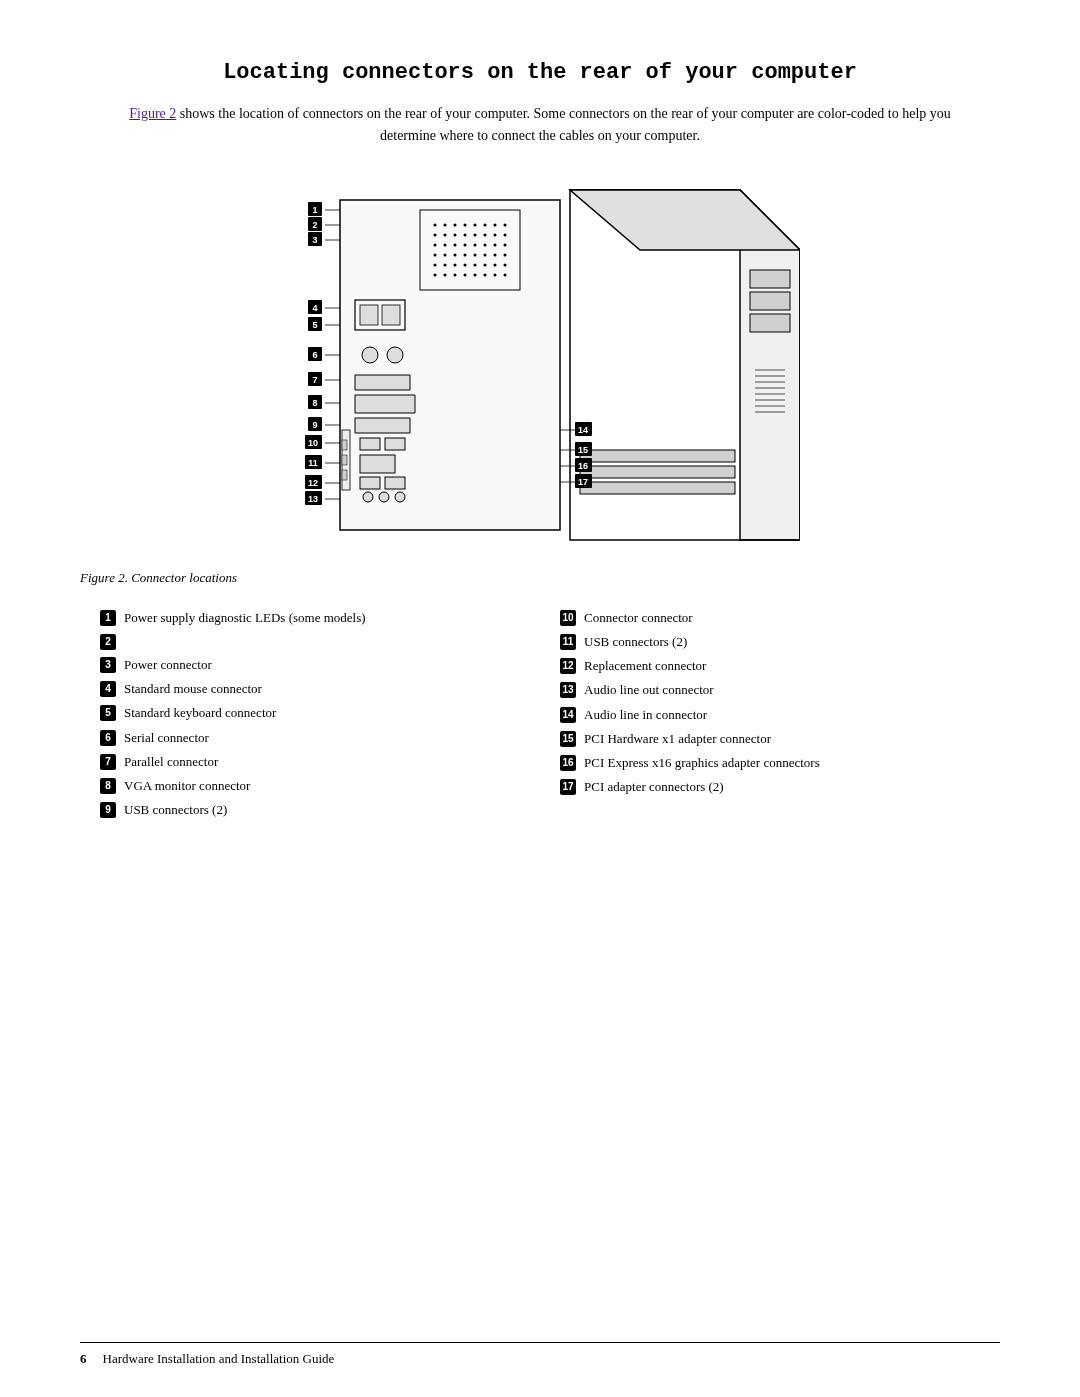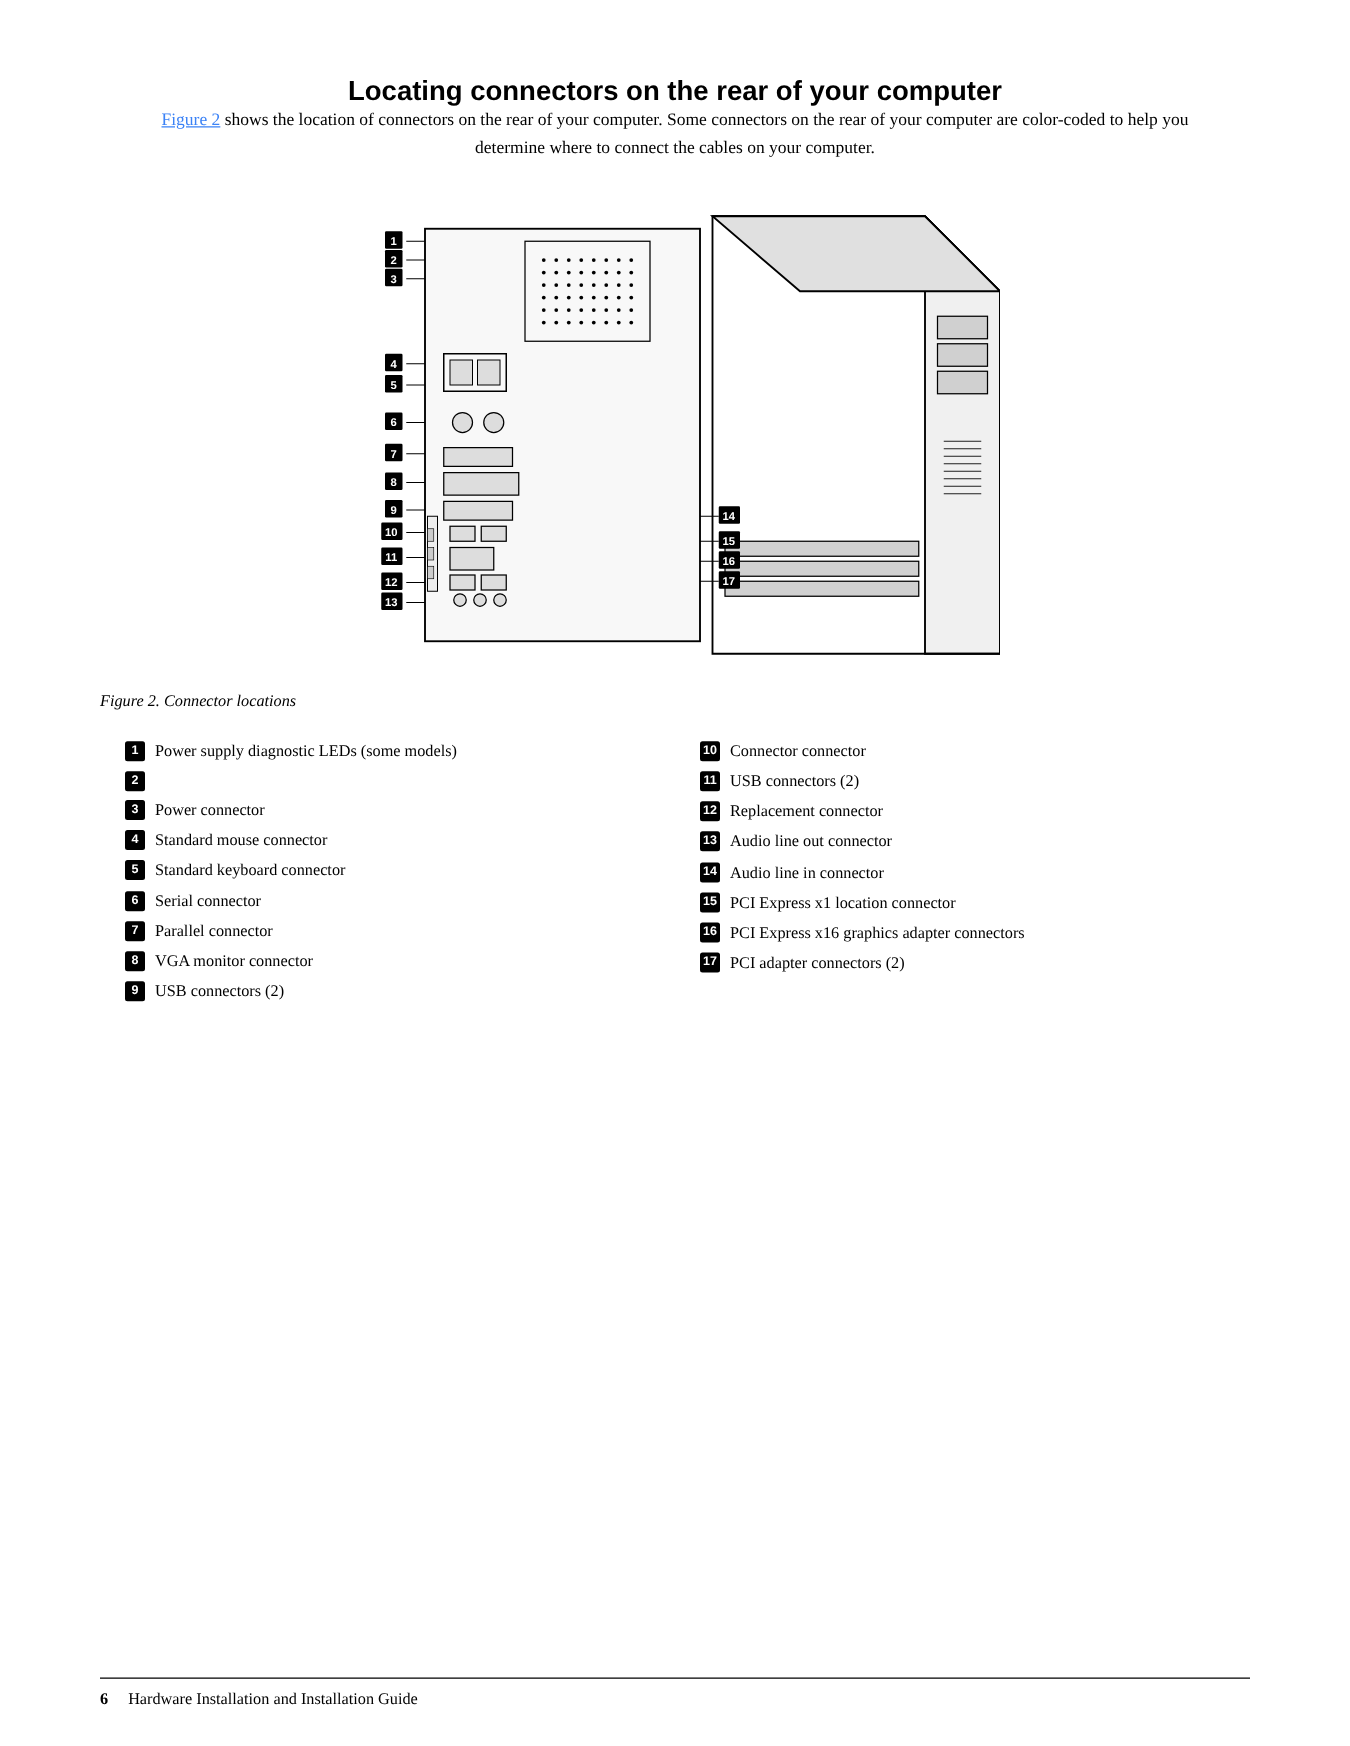--- a/index.html
+++ b/index.html
@@ -14,31 +14,32 @@
     }
     .page {
       padding: 60px 80px 60px 80px;
       max-width: 1080px;
       margin: 0 auto;
     }
     h1.section-title {
       font-size: 22px;
       font-weight: bold;
       text-align: center;
-      font-family: Liberation Sans, sans-serif;
+      margin-bottom: 18px;
+      font-family: Liberation Mono, monospace;
     }
     .intro-text {
       text-align: center;
       font-size: 14px;
       line-height: 1.6;
       margin-bottom: 22px;
       padding: 0 40px;
     }
     .intro-text a {
-      color: #3b82f6;
+      color: #4c1d95;
       text-decoration: underline;
     }
     .figure-container {
       display: flex;
       justify-content: center;
       margin-bottom: 10px;
     }
     .figure-caption {
       text-align: left;
       font-style: italic;
@@ -357,21 +358,21 @@
         <div class="legend-item">
           <span class="badge">13</span>
           <span class="legend-text">Audio line out connector</span>
         </div>
         <div class="legend-item">
           <span class="badge">14</span>
           <span class="legend-text">Audio line in connector</span>
         </div>
         <div class="legend-item">
           <span class="badge">15</span>
-          <span class="legend-text">PCI Express x1 location connector</span>
+          <span class="legend-text">PCI Hardware x1 adapter connector</span>
         </div>
         <div class="legend-item">
           <span class="badge">16</span>
           <span class="legend-text">PCI Express x16 graphics adapter connectors</span>
         </div>
         <div class="legend-item">
           <span class="badge">17</span>
           <span class="legend-text">PCI adapter connectors (2)</span>
         </div>
       </div>

